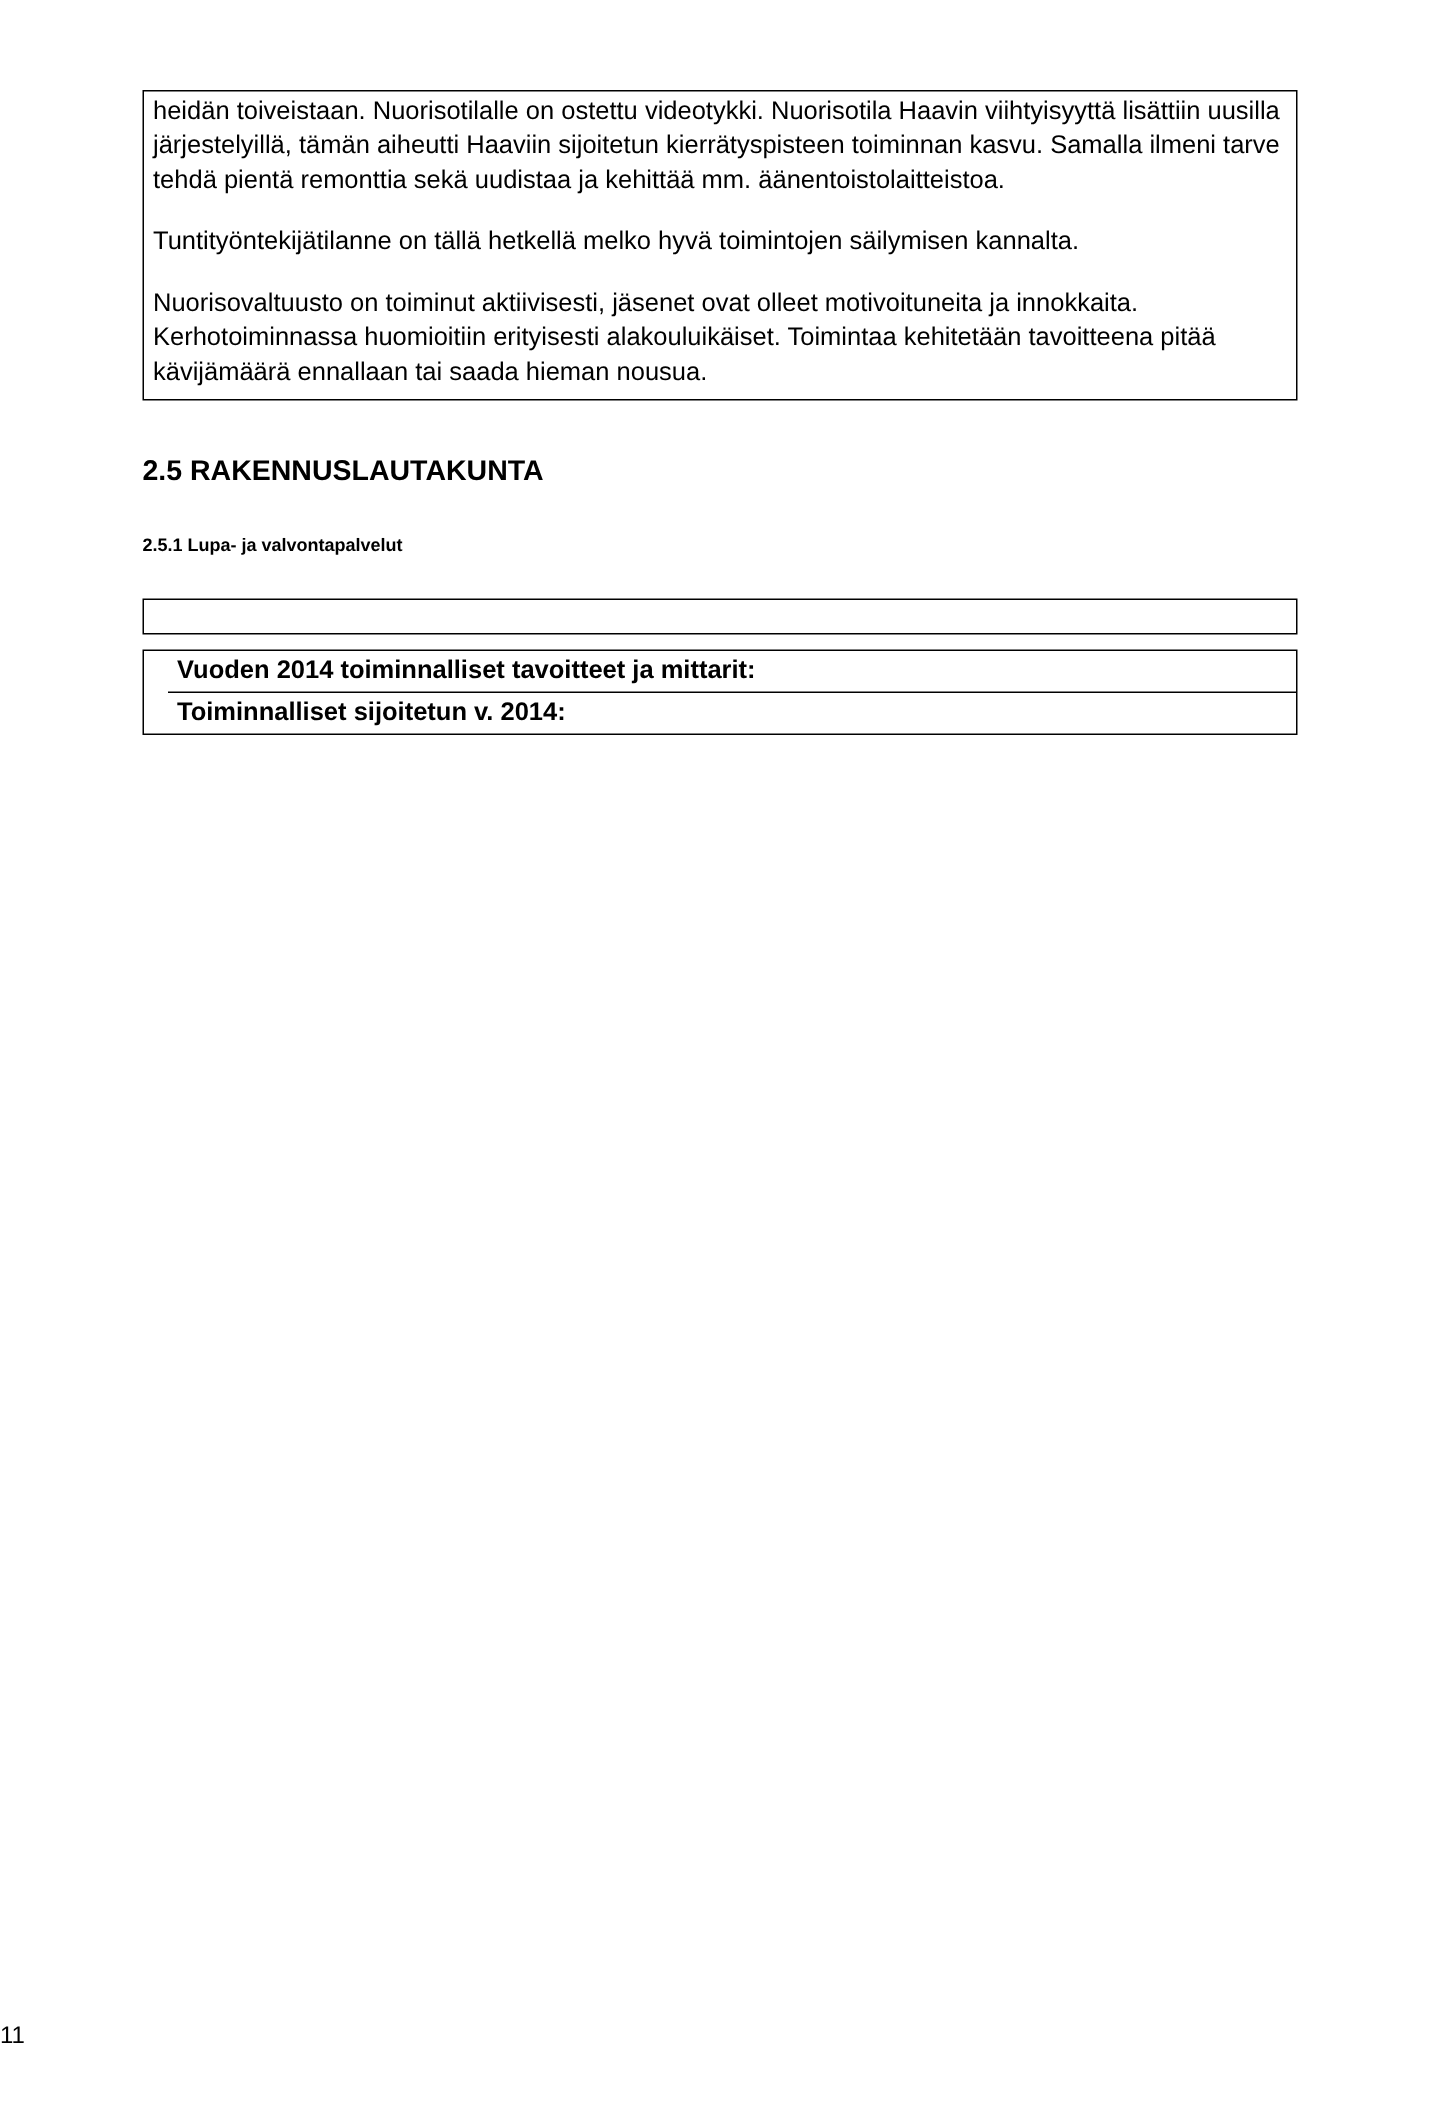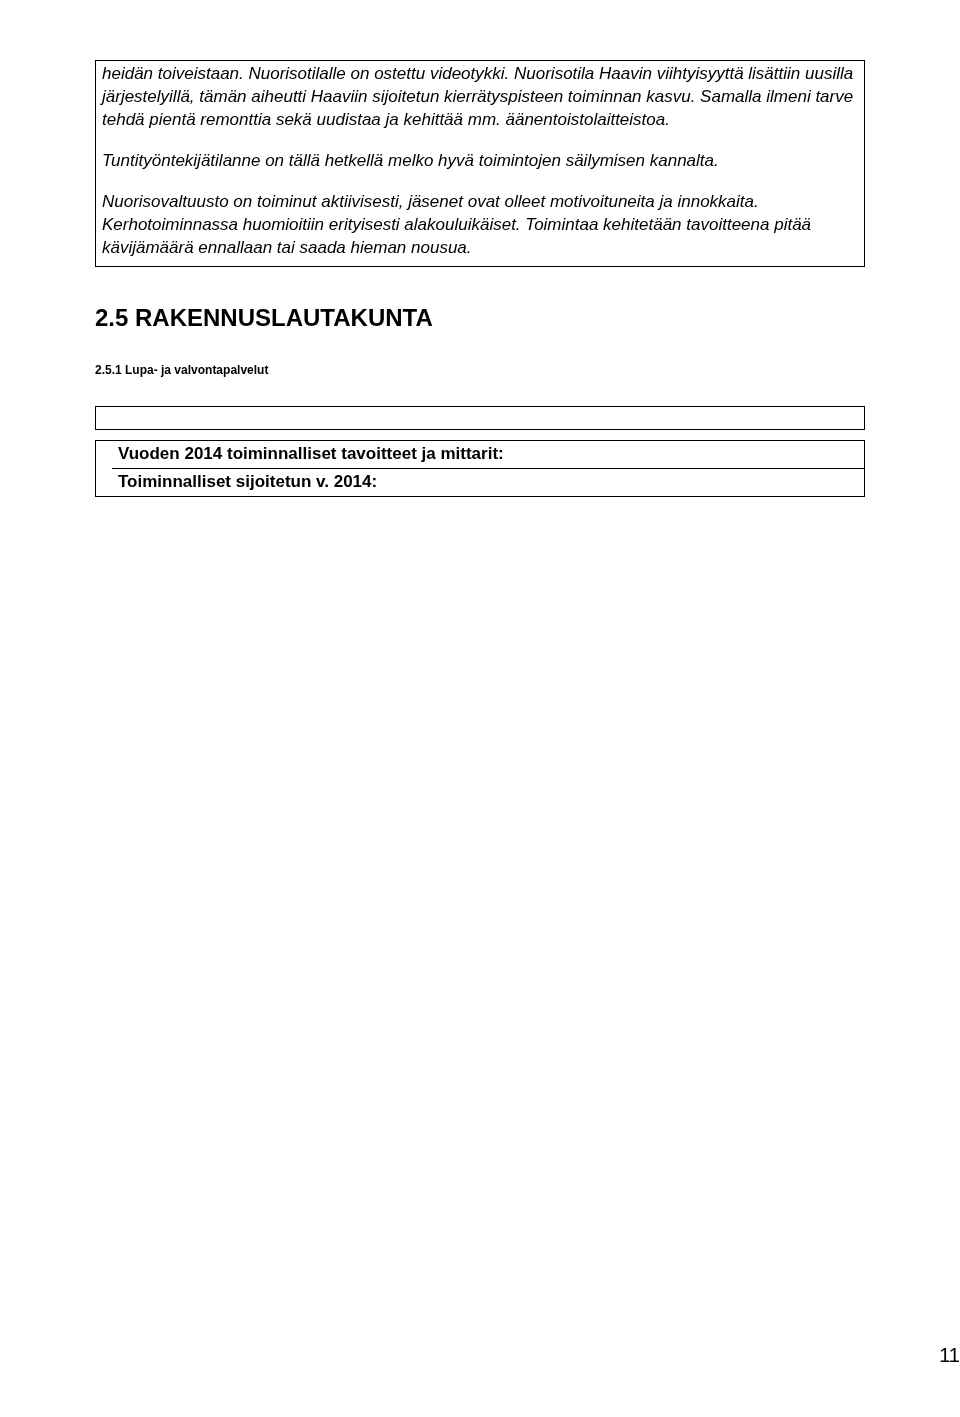--- a/index.html
+++ b/index.html
@@ -21,27 +21,26 @@
     .bordered-box {
       border: 1.5px solid #000000;
       padding: 0;
       margin-bottom: 35px;
     }
     .bordered-box-inner {
       padding: 2px 6px 6px 6px;
     }
     .para {
       margin-bottom: 18px;
-      font-style: italic;
     }
     .para:last-child {
       margin-bottom: 0;
     }
     h2.section-heading {
-      font-size: 24px;
+      font-size: 19px;
       font-weight: bold;
       margin-bottom: 28px;
     }
     h3.subsection-heading {
       font-size: 12px;
       font-weight: bold;
       margin-bottom: 28px;
     }
     .empty-box {
       border: 1.5px solid #000000;
@@ -60,22 +59,22 @@
     .table-data-row {
       padding: 2px 6px;
       font-weight: bold;
       min-height: 22px;
     }
     .page-number {
       position: absolute;
       bottom: 48px;
       left: 0;
       right: 0;
-      text-align: right;
-      font-size: 20px;
+      text-align: left;
+      font-size: 16px;
     }
   </style>
 </head>
 <body>
 
 <div class="bordered-box">
   <div class="bordered-box-inner">
     <p class="para">heidän toiveistaan. Nuorisotilalle on ostettu videotykki. Nuorisotila Haavin viihtyisyyttä lisättiin uusilla järjestelyillä, tämän aiheutti Haaviin sijoitetun kierrätyspisteen toiminnan kasvu. Samalla ilmeni tarve tehdä pientä remonttia sekä uudistaa ja kehittää mm. äänentoistolaitteistoa.</p>
     <p class="para">Tuntityöntekijätilanne on tällä hetkellä melko hyvä toimintojen säilymisen kannalta.</p>
     <p class="para">Nuorisovaltuusto on toiminut aktiivisesti, jäsenet ovat olleet motivoituneita ja innokkaita. Kerhotoiminnassa huomioitiin erityisesti alakouluikäiset. Toimintaa kehitetään tavoitteena pitää kävijämäärä ennallaan tai saada hieman nousua.</p>

